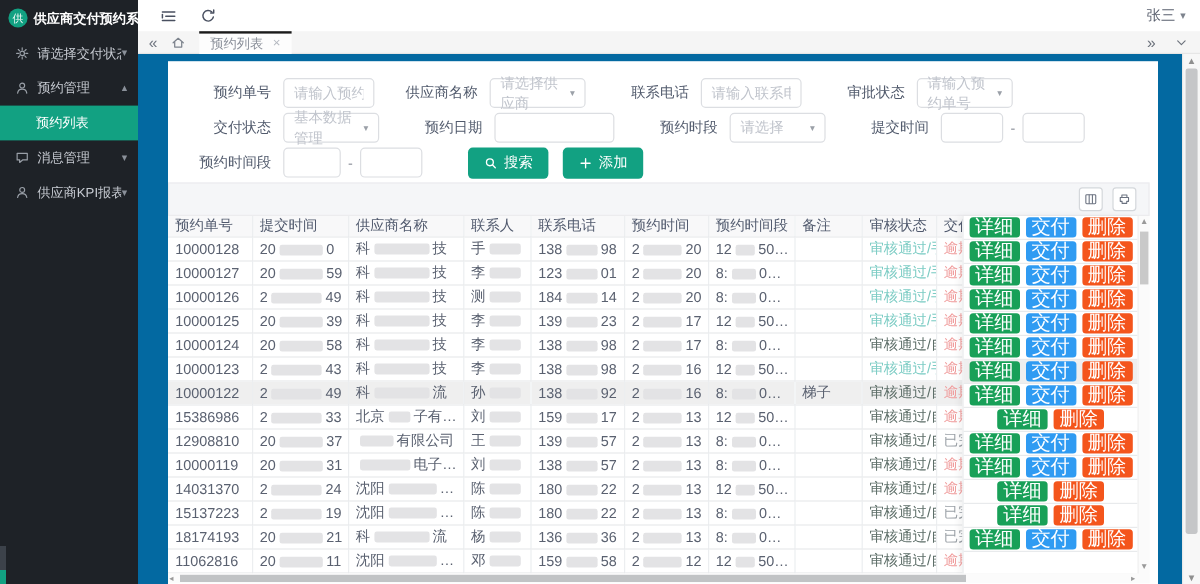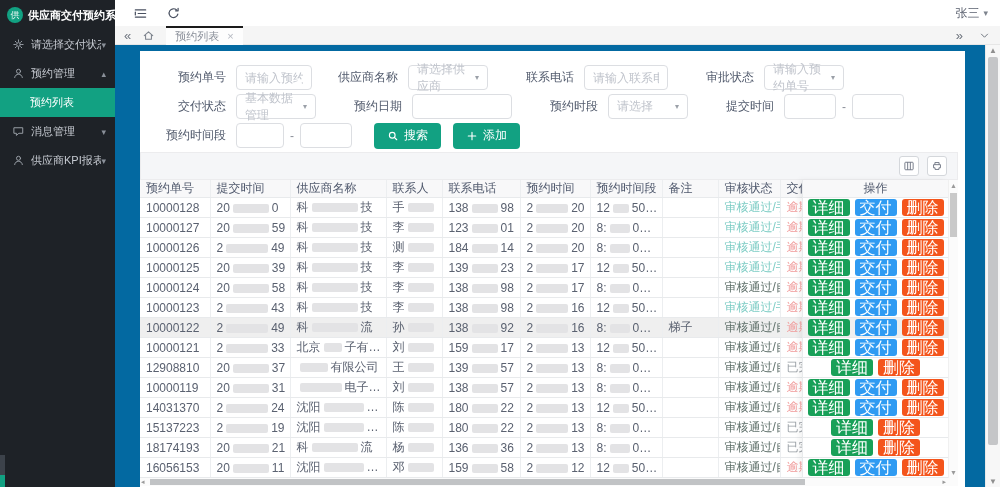--- a/index.html
+++ b/index.html
@@ -263,21 +263,21 @@
           </div>
         </div>
 
         <div class="frow">
           <div class="fgroup">
             <span class="flabel">预约时间段</span>
             <input class="ctl w48" style="">
             <span class="range-sep">-</span>
             <input class="ctl w52" style="">
           </div>
-          <button class="btn" style="margin-left:0;">
+          <button class="btn" style="margin-left:16px;">
             <span class="icon">
               <svg viewBox="0 0 16 16" fill="none" stroke="#fff" stroke-width="1.5" stroke-linecap="round">
                 <circle cx="7" cy="7" r="3.8"></circle>
                   <path d="M10 10l3 3"></path>
               </svg>
             </span>
             <span>搜索</span>
           </button>
           <button class="btn">
             <span class="icon">
@@ -427,21 +427,21 @@
                     <td>孙<span class="redact" style="width: 26px;"></span></td>
                     <td>138<span class="redact" style="width: 26px;"></span>92</td>
                     <td>2<span class="redact" style="width: 32px;"></span>16</td>
                     <td>8:<span class="redact" style="width: 20px;"></span>0…</td>
                     <td>梯子</td>
                     <td style="color: rgb(93, 110, 104);">审核通过/自动</td>
                     <td style="color: rgb(240, 155, 155);">逾期</td>
                     <td></td>
                   </tr>
                   <tr>
-                    <td>10000121</td>
+                    <td>15386986</td>
                     <td>2<span class="redact" style="width: 42px;"></span>33</td>
                     <td>北京<span class="redact" style="width: 18px;"></span>子有…</td>
                     <td>刘<span class="redact" style="width: 26px;"></span></td>
                     <td>159<span class="redact" style="width: 26px;"></span>17</td>
                     <td>2<span class="redact" style="width: 32px;"></span>13</td>
                     <td>12<span class="redact" style="width: 16px;"></span>50…</td>
                     <td></td>
                     <td style="color: rgb(93, 110, 104);">审核通过/自动</td>
                     <td style="color: rgb(240, 155, 155);">逾期</td>
                     <td></td>
@@ -505,38 +505,37 @@
                     <td>杨<span class="redact" style="width: 26px;"></span></td>
                     <td>136<span class="redact" style="width: 26px;"></span>36</td>
                     <td>2<span class="redact" style="width: 32px;"></span>13</td>
                     <td>8:<span class="redact" style="width: 20px;"></span>0…</td>
                     <td></td>
                     <td style="color: rgb(93, 110, 104);">审核通过/自动</td>
                     <td style="color: rgb(154, 160, 166);">已完</td>
                     <td></td>
                   </tr>
                   <tr>
-                    <td>16056153</td>
+                    <td>11062816</td>
                     <td>20<span class="redact" style="width: 36px;"></span>11</td>
                     <td>沈阳<span class="redact" style="width: 40px;"></span>…</td>
                     <td>邓<span class="redact" style="width: 26px;"></span></td>
                     <td>159<span class="redact" style="width: 26px;"></span>58</td>
                     <td>2<span class="redact" style="width: 32px;"></span>12</td>
                     <td>12<span class="redact" style="width: 16px;"></span>50…</td>
                     <td></td>
                     <td style="color: rgb(93, 110, 104);">审核通过/自动</td>
                     <td style="color: rgb(240, 155, 155);">逾期</td>
                     <td></td>
                   </tr>
                 </tbody>
             </table>
           </div>
 
           <div class="fixed-right">
-            <div class="fhead">操作</div>
             <div id="action-body">
                 <div class="action-row">
                   <button class="abtn" style="background: rgb(24, 160, 88);">详细</button>
                   <button class="abtn" style="background: rgb(47, 155, 242);">交付</button>
                   <button class="abtn" style="background: rgb(244, 85, 28);">删除</button>
                 </div>
                 <div class="action-row">
                   <button class="abtn" style="background: rgb(24, 160, 88);">详细</button>
                   <button class="abtn" style="background: rgb(47, 155, 242);">交付</button>
                   <button class="abtn" style="background: rgb(244, 85, 28);">删除</button>

